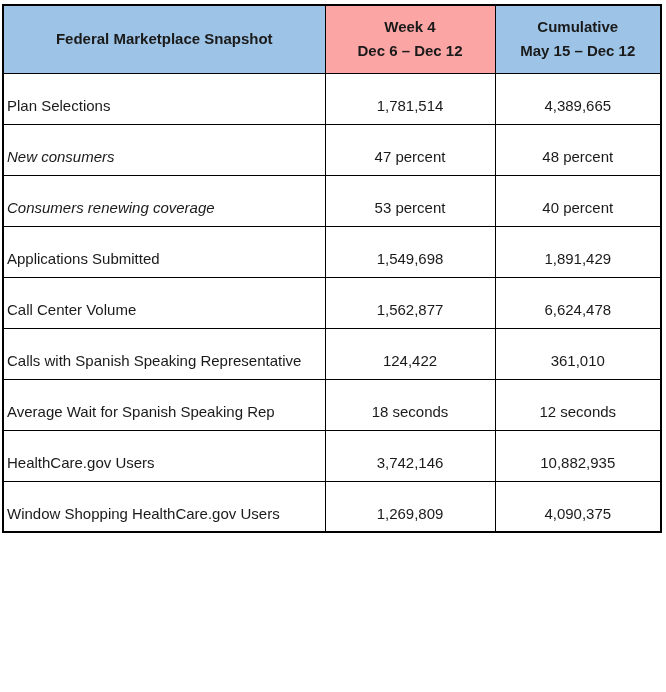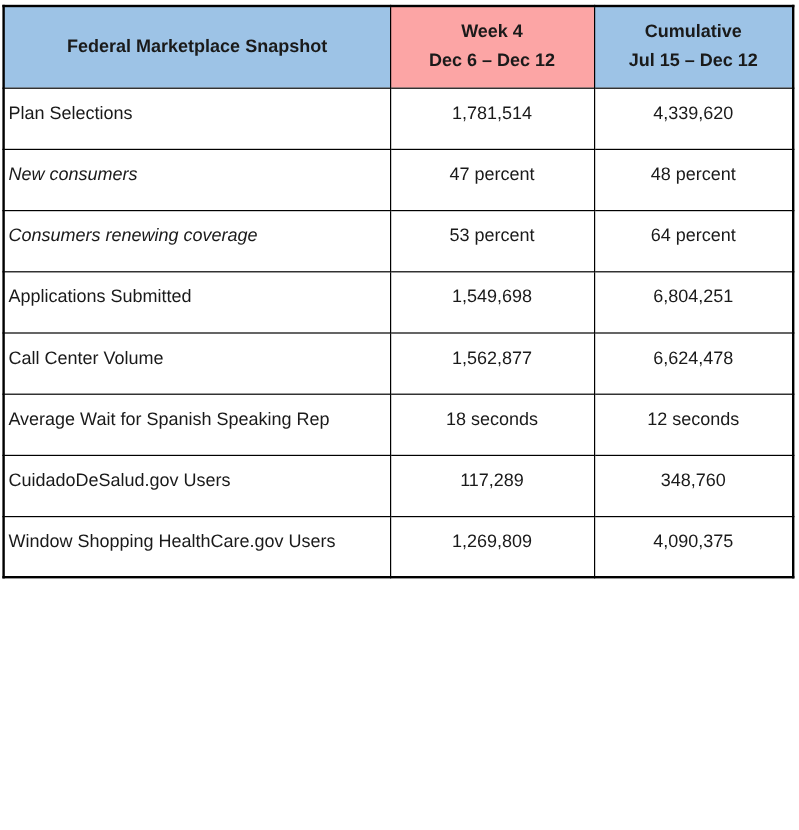--- a/index.html
+++ b/index.html
@@ -39,21 +39,21 @@
     line-height: 24px;
     border-bottom: 2px solid #000000;
   }
   col.c-label { width: 322px; }
   col.c-week  { width: 170px; }
   col.c-cum   { width: 166px; }
 
   tbody td {
     height: 51px;
     vertical-align: top;
-    padding-top: 12px;
+    padding-top: 23px;
   }
   td.label-cell {
     text-align: left;
     padding-left: 3px;
     padding-right: 6px;
   }
   tr.sub-row td.label-cell {
     text-align: left;
     font-style: italic;
     padding-right: 10px;
@@ -74,59 +74,64 @@
     </colgroup>
     <thead>
       <tr>
         <th class="header-cell" style="background: rgb(157, 195, 230);">Federal Marketplace Snapshot</th>
         <th class="header-cell" style="background: #fca5a5;">
           <div>Week 4</div>
           <div>Dec 6 – Dec 12</div>
         </th>
         <th class="header-cell" style="background: rgb(157, 195, 230); margin-top: 10px;">
           <div>Cumulative</div>
-          <div>Jul 15 – Dec 12</div>
+          <div>May 15 – Dec 12</div>
         </th>
       </tr>
     </thead>
     <tbody id="table-body">
         <tr>
           <td class="label-cell">Plan Selections</td>
           <td class="value-cell">1,781,514</td>
-          <td class="value-cell">4,339,620</td>
+          <td class="value-cell">4,389,665</td>
         </tr>
         <tr class="sub-row">
           <td class="label-cell">New consumers</td>
           <td class="value-cell">47 percent</td>
           <td class="value-cell">48 percent</td>
         </tr>
         <tr class="sub-row">
           <td class="label-cell">Consumers renewing coverage</td>
           <td class="value-cell">53 percent</td>
-          <td class="value-cell">64 percent</td>
+          <td class="value-cell">40 percent</td>
         </tr>
         <tr>
           <td class="label-cell">Applications Submitted</td>
           <td class="value-cell">1,549,698</td>
-          <td class="value-cell">6,804,251</td>
+          <td class="value-cell">1,891,429</td>
         </tr>
         <tr>
           <td class="label-cell">Call Center Volume</td>
           <td class="value-cell">1,562,877</td>
           <td class="value-cell">6,624,478</td>
         </tr>
         <tr>
+          <td class="label-cell">Calls with Spanish Speaking Representative</td>
+          <td class="value-cell">124,422</td>
+          <td class="value-cell">361,010</td>
+        </tr>
+        <tr>
           <td class="label-cell">Average Wait for Spanish Speaking Rep</td>
           <td class="value-cell">18 seconds</td>
           <td class="value-cell">12 seconds</td>
         </tr>
         <tr>
-          <td class="label-cell">CuidadoDeSalud.gov Users</td>
-          <td class="value-cell">117,289</td>
-          <td class="value-cell">348,760</td>
+          <td class="label-cell">HealthCare.gov Users</td>
+          <td class="value-cell">3,742,146</td>
+          <td class="value-cell">10,882,935</td>
         </tr>
         <tr>
           <td class="label-cell">Window Shopping HealthCare.gov Users</td>
           <td class="value-cell">1,269,809</td>
           <td class="value-cell">4,090,375</td>
         </tr>
       </tbody>
   </table>
 </div>
 

